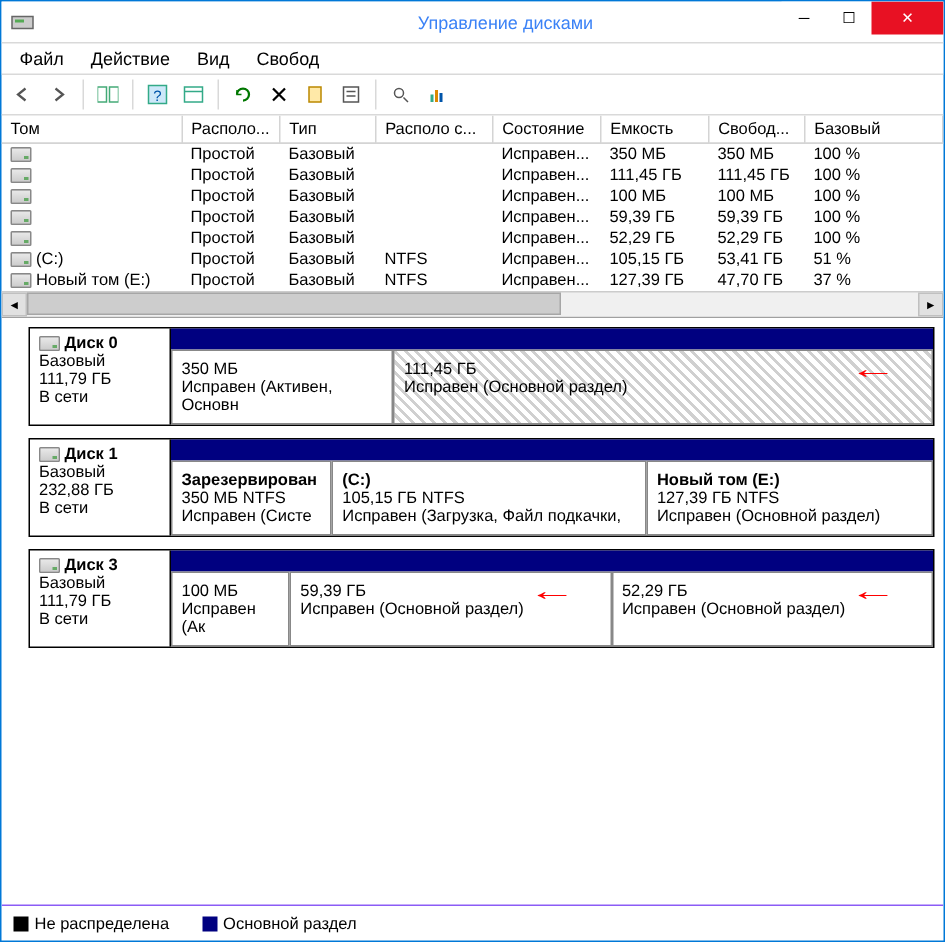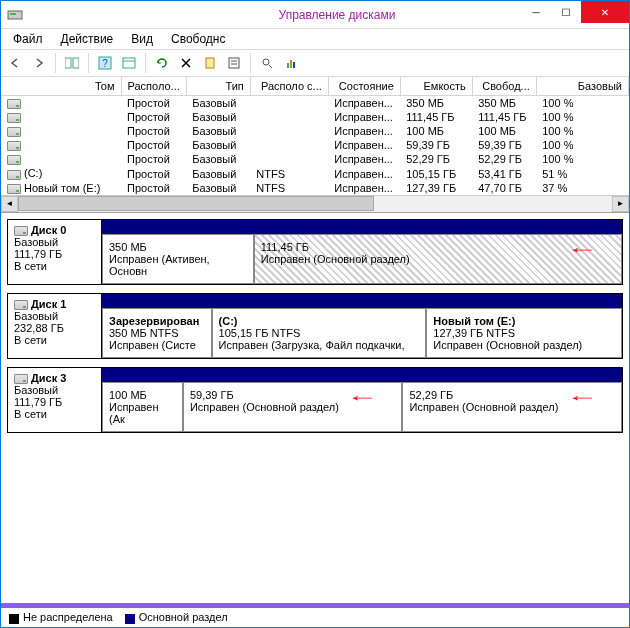--- a/index.html
+++ b/index.html
@@ -1,49 +1,49 @@
 <!DOCTYPE html>
 <html><head>
 <meta charset="utf-8">
 <style>
 * { box-sizing: border-box; margin: 0; padding: 0; }
 body { font-family: "Segoe UI", Tahoma, sans-serif; font-size: 11px; background: #fff; width: 630px; height: 628px; border: 1px solid #0078d7; overflow: hidden; }
 .titlebar { height: 28px; background: #fff; display: flex; align-items: center; justify-content: center; position: relative; border-bottom: 1px solid #d9d9d9; }
 .titlebar .icon { position: absolute; left: 6px; top: 6px; width: 16px; height: 16px; }
-.titlebar .title { font-size: 12px; color: #a21caf; margin-left: 44px; }
+.titlebar .title { font-size: 12px; color: #3b82f6; margin-left: 44px; }
 .winbtns { position: absolute; right: 0; top: 0; display: flex; }
 .winbtn { width: 30px; height: 22px; display: flex; align-items: center; justify-content: center; font-size: 10px; background: #fff; border: none; }
 .winbtn.close { background: #e81123; color: #fff; width: 48px; }
 .menubar { height: 20px; display: flex; align-items: center; padding: 0 4px; gap: 2px; background: #fff; text-align: right; }
 .menuitem { padding: 2px 8px; font-size: 12px; cursor: default; }
 .toolbar { height: 28px; border-top: 1px solid #d9d9d9; border-bottom: 1px solid #d9d9d9; display: flex; align-items: center; padding: 0 4px; gap: 4px; }
 .tbtn { width: 20px; height: 20px; display: flex; align-items: center; justify-content: center; border: 1px solid transparent; }
 .tsep { width: 1px; height: 20px; background: #d9d9d9; margin: 0 2px; }
 .content { height: calc(100% - 28px - 20px - 28px); overflow: hidden; display: flex; flex-direction: column; }
 .vol-table { border-bottom: 1px solid #a0a0a0; }
 table { border-collapse: collapse; width: 100%; }
-th { background: #fff; border-right: 1px solid #d4d4d4; border-bottom: 1px solid #d4d4d4; padding: 3px 6px; text-align: right; font-weight: normal; font-size: 11px; white-space: nowrap; overflow: hidden; }
+th { background: #fff; border-right: 1px solid #d4d4d4; border-bottom: 1px solid #d4d4d4; padding: 3px 6px; text-align: left; font-weight: normal; font-size: 11px; white-space: nowrap; overflow: hidden; }
 td { padding: 1px 6px; font-size: 11px; white-space: nowrap; overflow: hidden; }
 .drive-icon { display: inline-block; width: 14px; height: 10px; background: linear-gradient(#e8e8e8,#ccc); border: 1px solid #888; border-radius: 1px; vertical-align: middle; margin-right: 3px; position: relative; }
 .drive-icon::after { content:""; position:absolute; right:1px; bottom:1px; width:3px; height:2px; background:#6a6; }
 .hscroll { height: 17px; background: #f0f0f0; display: flex; border-top: 1px solid #ccc; }
 .hscroll .btn { width: 17px; height: 16px; background: #e1e1e1; border: 1px solid #c0c0c0; display: flex; align-items:center; justify-content:center; font-size:8px; }
 .hscroll .track { flex: 1; position: relative; }
 .hscroll .thumb { position:absolute; left:0; top:0; height:15px; width:60%; background:#cdcdcd; border:1px solid #a6a6a6; }
-.disks { flex: 1; overflow: auto; padding: 6px; display: flex; flex-direction: column; gap: 8px; }
+.disks { flex: 1; overflow: auto; padding: 6px; display: flex; flex-direction: column; gap: 8px; margin-left: 12px; }
 .disk-row { display: flex; border: 1px solid #000; }
 .disk-label { width: 94px; padding: 4px 6px; border-right: 1px solid #000; font-size: 11px; }
 .disk-label .dname { font-weight: bold; }
 .disk-parts { flex: 1; display: flex; flex-direction: column; }
 .disk-bar { height: 14px; background: #000080; display: flex; }
 .disk-segs { flex: 1; display: flex; }
 .part { border: 1px solid #888; padding: 6px; font-size: 11px; position: relative; overflow: hidden; }
 .part.hatched { background: repeating-linear-gradient(45deg, #fff, #fff 3px, #d0d0d0 3px, #d0d0d0 5px); }
 .arrow { position: absolute; font-size: 18px; color: #ff0000; font-weight: bold; transform: scaleX(1.8); }
-.legend { height: 24px; border-top: 5px solid #8b5cf6; padding: 4px 8px; display: flex; gap: 12px; align-items: center; }
+.legend { height: 24px; border-top: 1px solid #8b5cf6; padding: 4px 8px; display: flex; gap: 22px; align-items: center; }
 .legend .sw { width: 10px; height: 10px; display: inline-block; margin-right: 4px; vertical-align: middle; }
 .sw.black { background: #000; }
 .sw.navy { background: #000080; }
 </style>
 </head>
 <body>
 
 <div class="titlebar">
   <svg class="icon" viewBox="0 0 16 16">
       <rect x="1" y="4" width="14" height="8" fill="#ccc" stroke="#666"></rect>
@@ -54,21 +54,21 @@
     <button class="winbtn">─</button>
     <button class="winbtn">☐</button>
     <button class="winbtn close">✕</button>
   </div>
 </div>
 
 <div class="menubar">
   <div class="menuitem">Файл</div>
   <div class="menuitem">Действие</div>
   <div class="menuitem">Вид</div>
-  <div class="menuitem">Свободнс</div>
+  <div class="menuitem">Свобод</div>
 </div>
 
 <div class="toolbar">
   <div class="tbtn">
       <svg width="12" height="12" viewBox="0 0 12 12">
         <path d="M8 2 L3 6 L8 10" fill="none" stroke="#555" stroke-width="1.5"></path>
       </svg>
     </div>
   <div class="tbtn">
       <svg width="12" height="12" viewBox="0 0 12 12">

